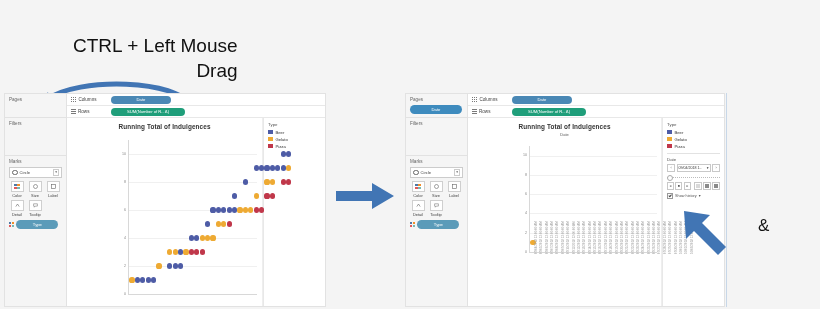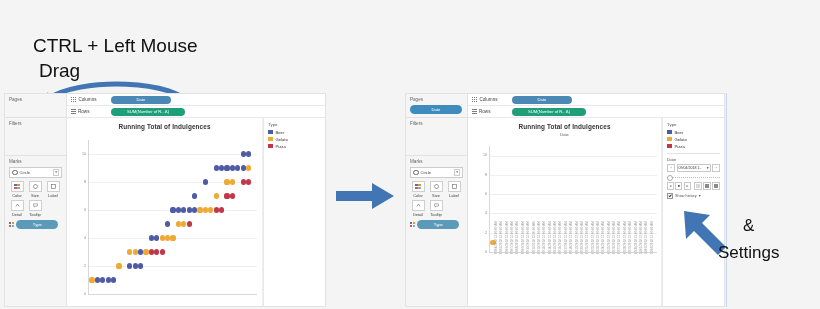--- a/index.html
+++ b/index.html
@@ -3,30 +3,30 @@
 <meta charset="utf-8">
 <style>
   html,body{margin:0;padding:0;}
   body{
     width:820px;height:309px;
     background:#f4f4f4;
     font-family:"Liberation Sans", sans-serif;
     position:relative;
     overflow:hidden;
   }
-  .abs{position:absolute;}
+  .abs{position:absolute;margin-left:40px;}
 
   
   .anno{
     font-family:"Liberation Sans", sans-serif;
     color:#111;
     white-space:nowrap;
   }
   #anno-ctrl{left:33px;top:33px;font-size:19px;line-height:25px;}
-  #anno-ctrl .l2{display:block;text-align:left;padding-left:6px;}
+  #anno-ctrl .l2{display:block;text-align:right;padding-left:6px;}
   #anno-page{left:718px;top:212px;font-size:17px;line-height:27px;text-align:center;}
 
   
   .wb{
     position:absolute;
     background:#ffffff;
     border:1px solid #e2e2e2;
     box-sizing:border-box;
     display:flex;
     font-size:4.6px;
@@ -600,14 +600,13 @@
 </div>
 
 <div class="divider" style="left:726px;top:93px;height:214px;"></div>
 
 <svg class="arrow" id="upleft-arrow" style="left:680px;top:205px;" width="56" height="56">
   <polygon points="4,6 30,10 22,18 46,42 38,50 14,26 6,34" fill="#4175b4"></polygon>
 </svg>
 
 <div class="abs anno" id="anno-page">
   <div>&amp;</div>
-  <div>Settings</div>
 </div>
 
 </body></html>

